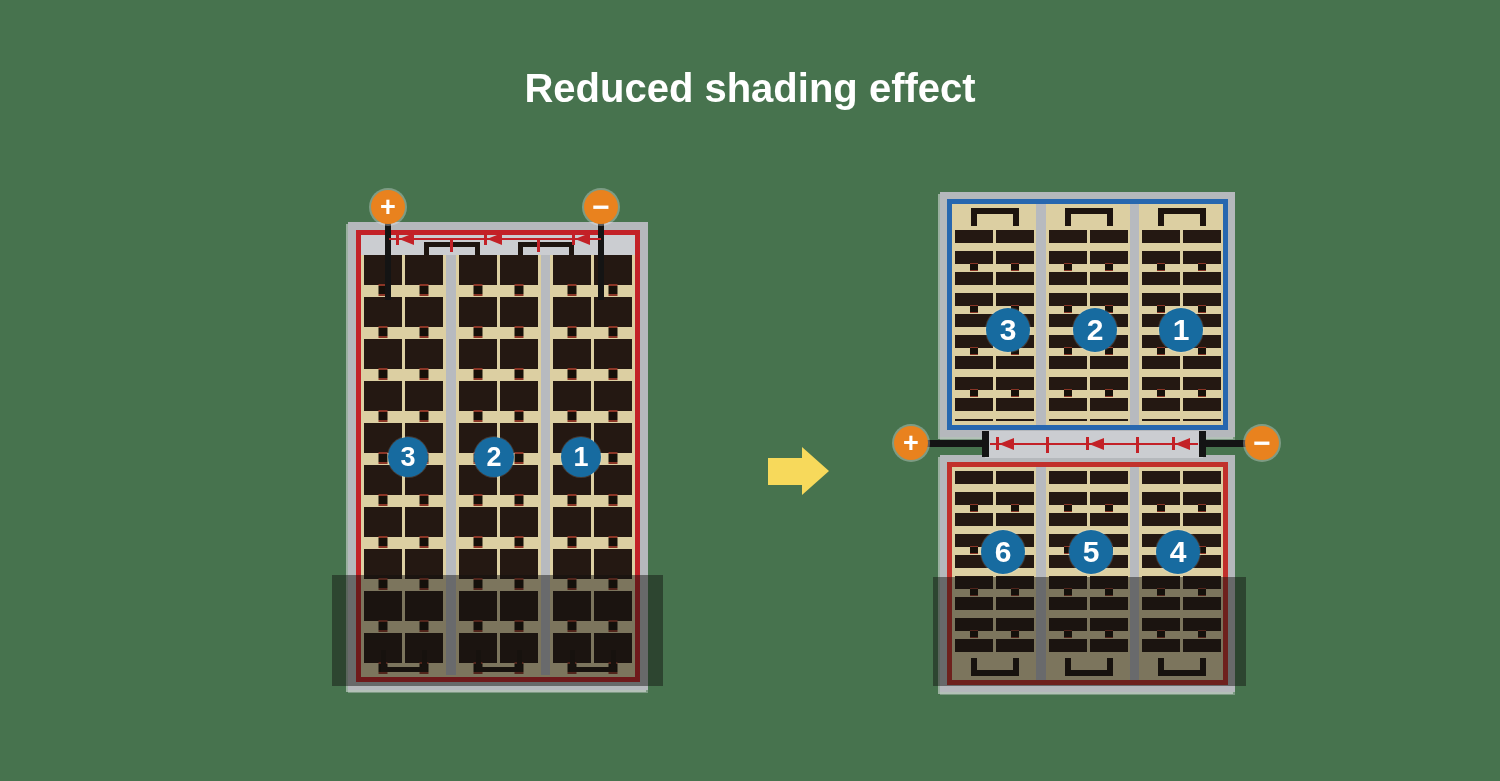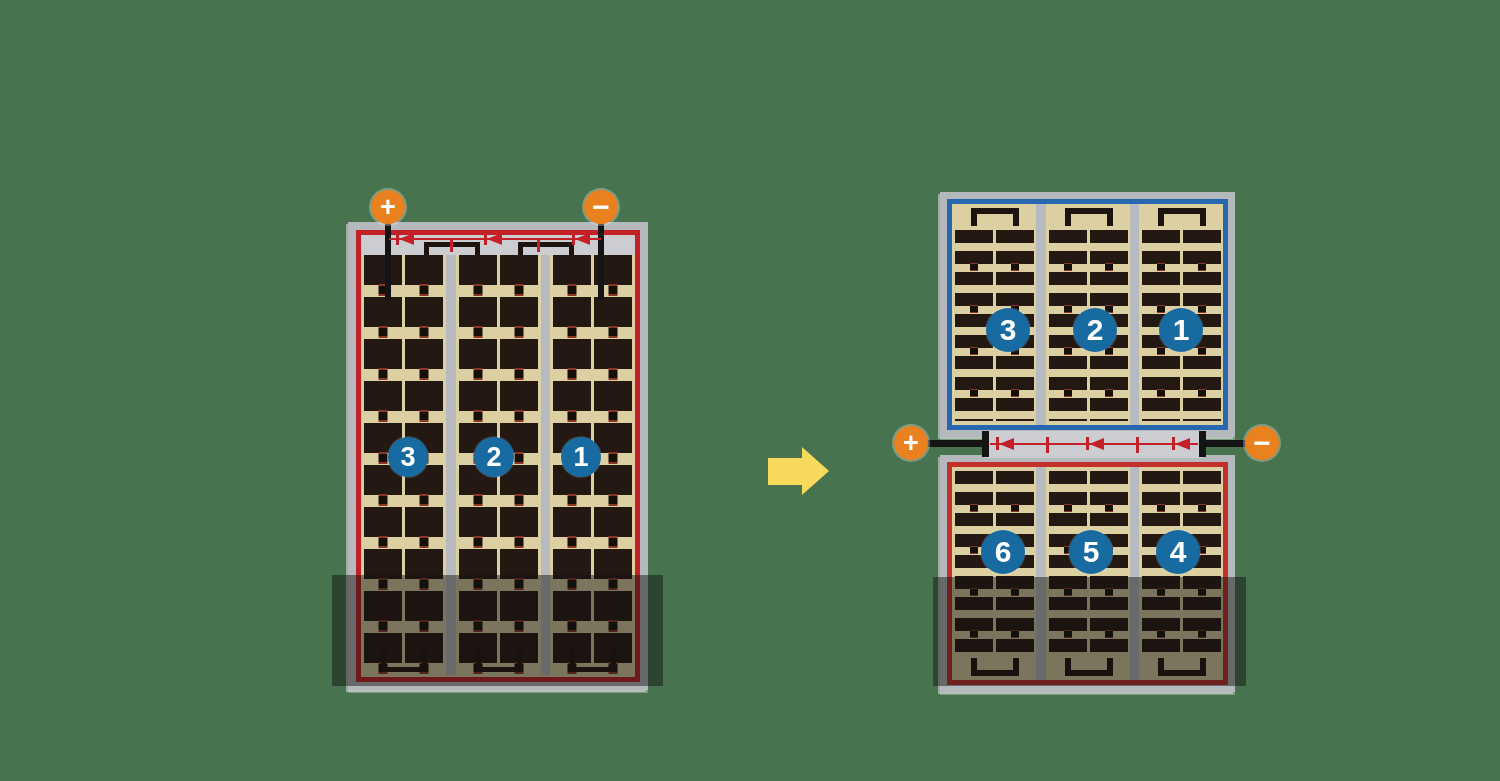--- a/index.html
+++ b/index.html
@@ -76,20 +76,21 @@
   .arrow-rect{position:absolute;left:768px;top:458px;width:34px;height:27px;background:var(--yellow)}
   .arrow-tri{position:absolute;left:802px;top:447px;width:0;height:0;
              border-top:24px solid transparent;border-bottom:24px solid transparent;
              border-left:27px solid var(--yellow)}
 </style>
 </head>
 <body>
 
 <div id="canvas">
 
+  <div class="title">Reduced shading effect</div>
 
   <div class="m-frame" id="mL">
     <div class="red-border"></div>
     <div class="inner">
       <div class="gray-strip"></div>
       <div class="bridge-top" style="left:63px;width:56px"></div>
       <div class="bridge-top" style="left:157px;width:56px"></div>
       <div class="cellfield">
         <div class="colF">
           <div class="subF s1"></div>

